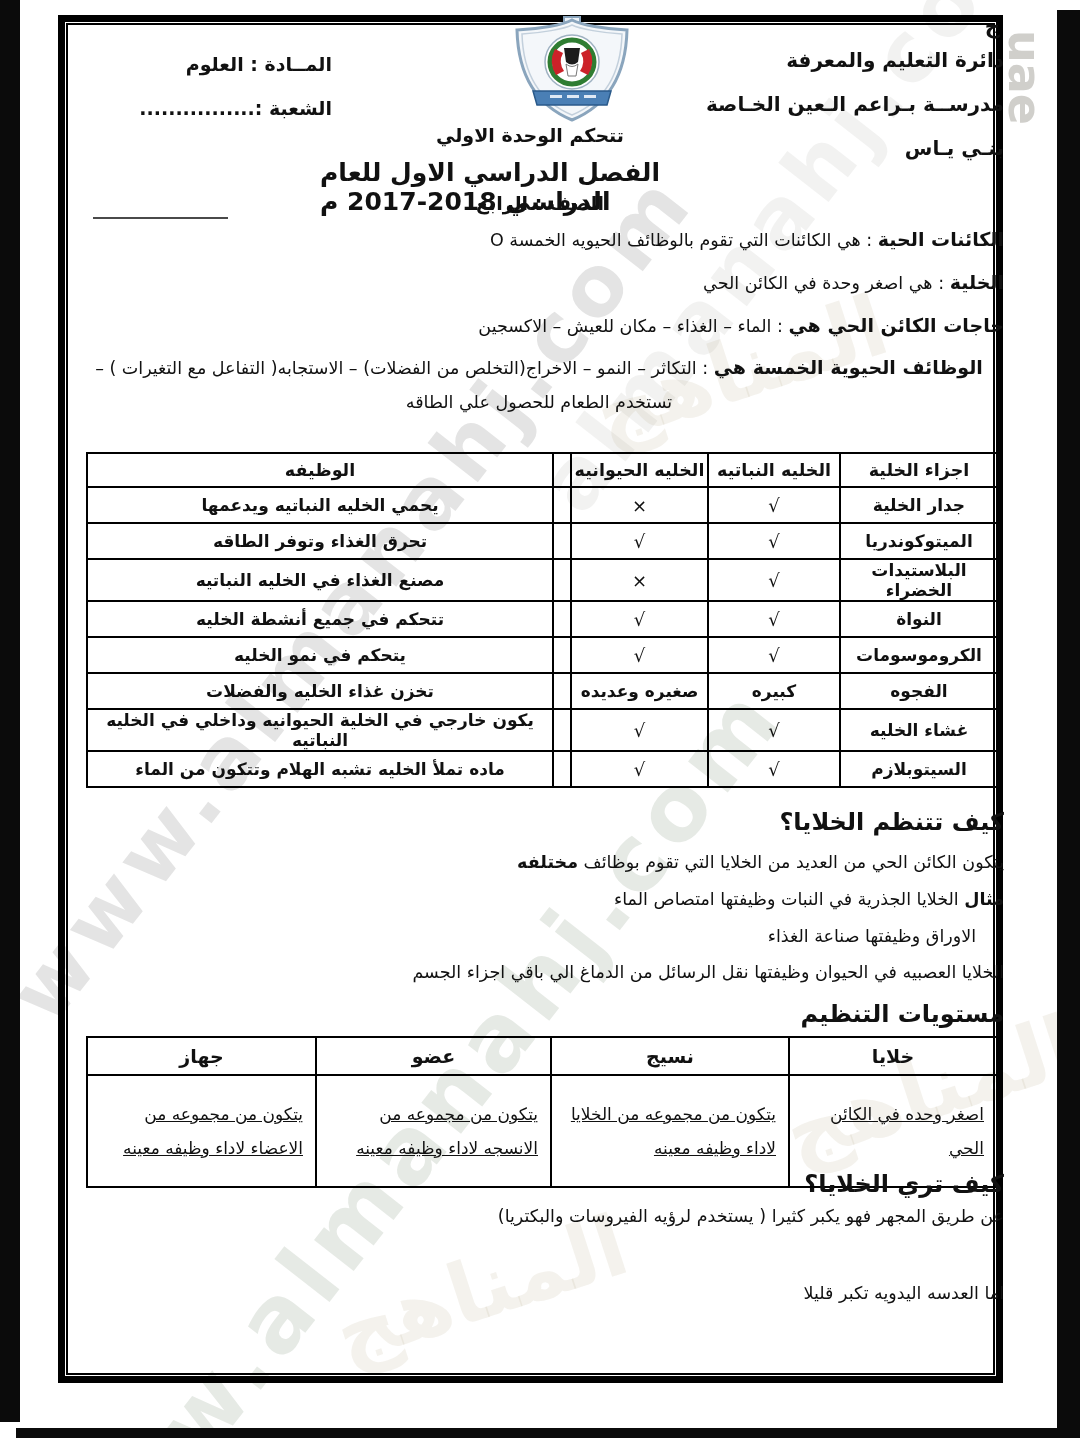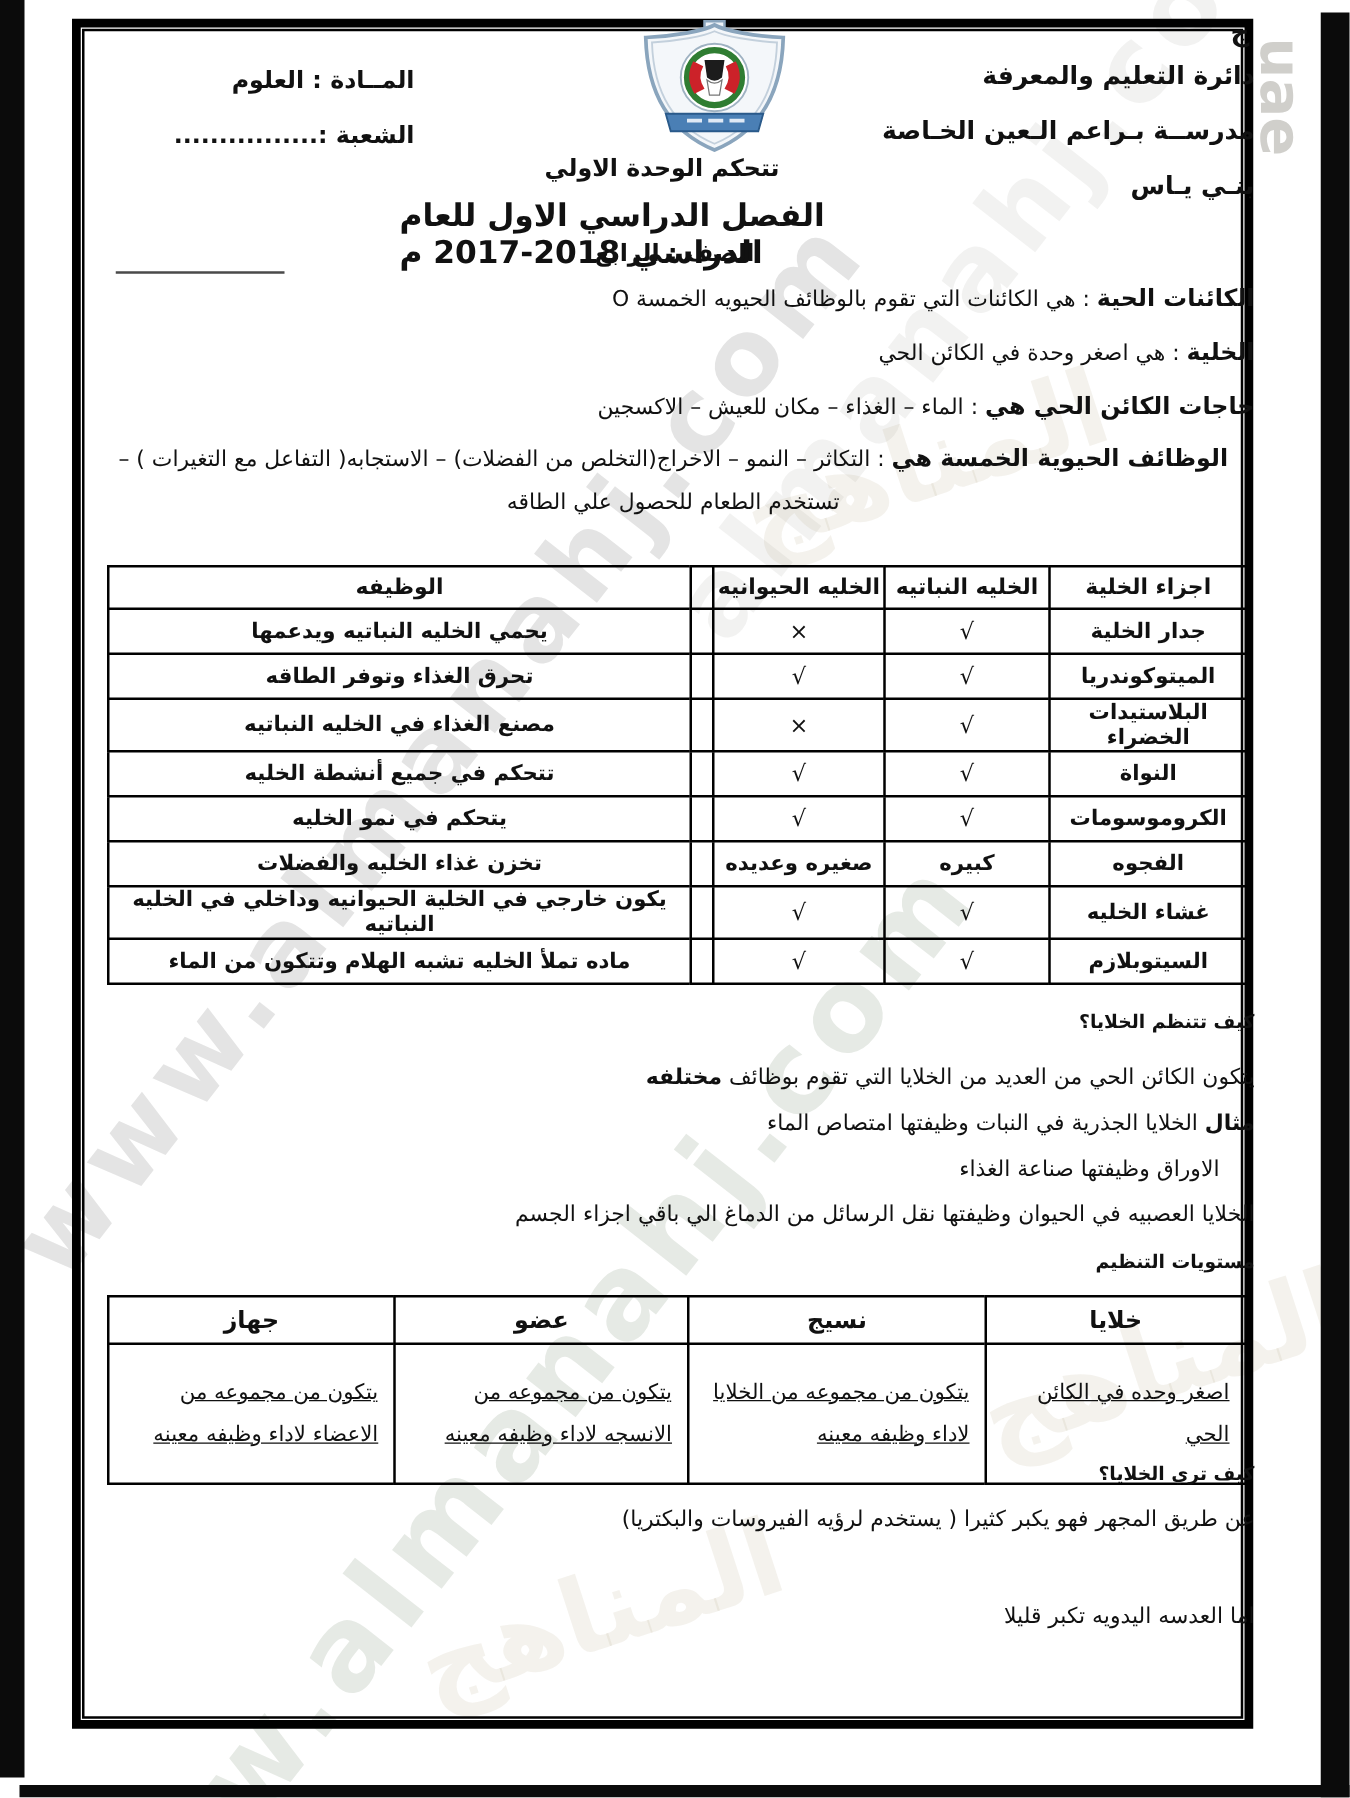--- a/index.html
+++ b/index.html
@@ -49,21 +49,21 @@
   .intro-wrap { width:930px; }
 
   table { border-collapse:collapse; table-layout:fixed; direction:rtl; }
   .t1 { left:86px; top:452px; width:911px; }
   .t1 th, .t1 td { border:2px solid #000; text-align:center; vertical-align:middle; }
   .t1 th { height:34px; font-size:17.5px; }
   .t1 td { height:36px; font-size:17px; font-weight:bold; }
   .t1 td.fn { font-size:17px; }
   .t1 .mark { font-size:18px; font-weight:normal; }
 
-  .sec-head { right:76px; font-size:15px; font-weight:bold; text-align:right; }
+  .sec-head { right:76px; font-size:24px; font-weight:bold; text-align:right; }
   .body-line { right:76px; font-size:17.5px; text-align:right; }
 
   .t2 { left:86px; top:1036px; width:910px; }
   .t2 th, .t2 td { border:2px solid #000; }
   .t2 th { height:38px; font-size:19px; text-align:center; }
   .t2 td { height:112px; font-size:17px; vertical-align:middle; padding:4px 12px 4px 8px; line-height:34px;text-decoration:underline; }
 
   .logo { left:505px; top:16px; }
 </style>
 </head>

